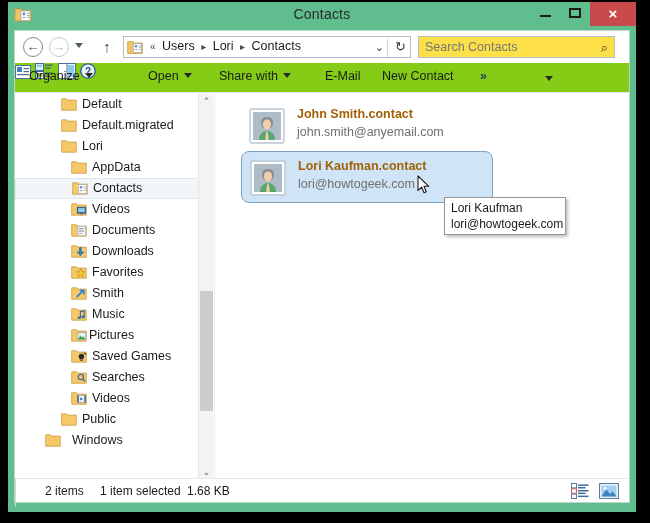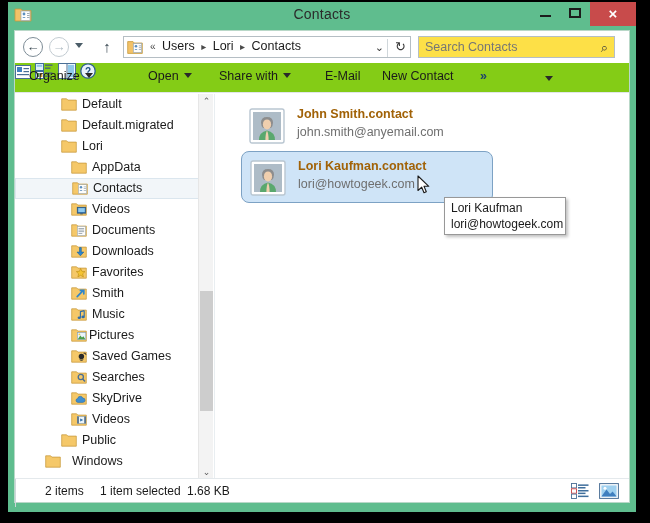--- a/index.html
+++ b/index.html
@@ -540,27 +540,20 @@
               <svg class="ticon" viewBox="0 0 16 15" style="left: 56px;">
                 <path d="M.7 1.8 H5.6 L6.9 3.1 H15.3 V13.2 H.7 Z" fill="#f5c869" stroke="#c79a3c" stroke-width=".75"></path>
                 <circle cx="9.8" cy="7" r="2.6" fill="none" stroke="#4a6f96" stroke-width="1.3"></circle>
                 <line x1="11.7" y1="8.9" x2="14" y2="11.5" stroke="#4a6f96" stroke-width="1.5"></line>
               </svg>
               <span class="tlabel" style="left: 77px;">Searches</span>
             </div>
             <div class="treerow">
               <svg class="ticon" viewBox="0 0 16 15" style="left: 56px;">
                 <path d="M.7 1.8 H5.6 L6.9 3.1 H15.3 V13.2 H.7 Z" fill="#f5c869" stroke="#c79a3c" stroke-width=".75"></path>
-                <path d="M7 11.4 q-2-.2-2-2 0-1.6 1.7-1.8 .3-2.3 2.6-2.3 1.9 0 2.5 1.8 2.3 0 2.3 2.2 0 2.1-2.4 2.1 Z" fill="#3f8fd0" stroke="#2a6ca8" stroke-width=".6"></path>
-              </svg>
-              <span class="tlabel" style="left: 77px;">SkyDrive</span>
-            </div>
-            <div class="treerow">
-              <svg class="ticon" viewBox="0 0 16 15" style="left: 56px;">
-                <path d="M.7 1.8 H5.6 L6.9 3.1 H15.3 V13.2 H.7 Z" fill="#f5c869" stroke="#c79a3c" stroke-width=".75"></path>
                 <rect x="6.3" y="4.6" width="8.5" height="6.8" fill="#eaf4fb" stroke="#7f9bb2" stroke-width=".6"></rect>
                 <rect x="6.3" y="4.6" width="1.5" height="6.8" fill="#44607a"></rect>
                 <rect x="13.3" y="4.6" width="1.5" height="6.8" fill="#44607a"></rect>
                 <path d="M9.2 6.4 L12.2 8 L9.2 9.6 Z" fill="#2f6da8"></path>
               </svg>
               <span class="tlabel" style="left: 77px;">Videos</span>
             </div>
             <div class="treerow">
               <svg class="ticon" viewBox="0 0 16 15" style="left: 46px;">
                 <path d="M.7 1.8 H5.6 L6.9 3.1 H15.3 V13.2 H.7 Z" fill="#f5c869" stroke="#c79a3c" stroke-width=".75"></path>

